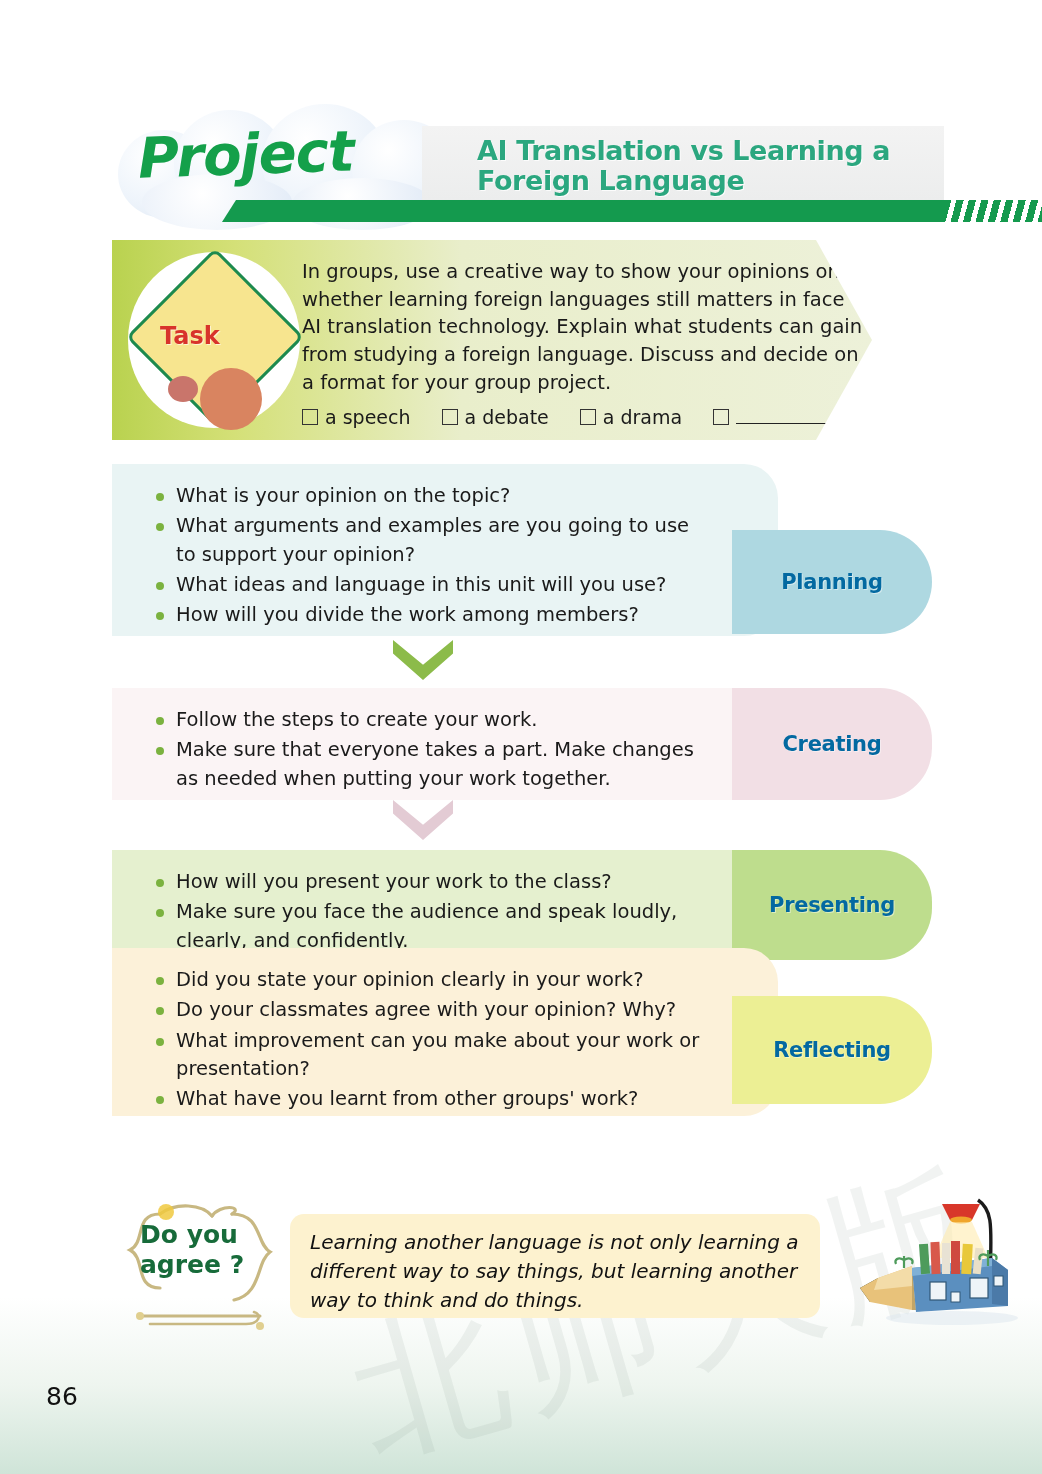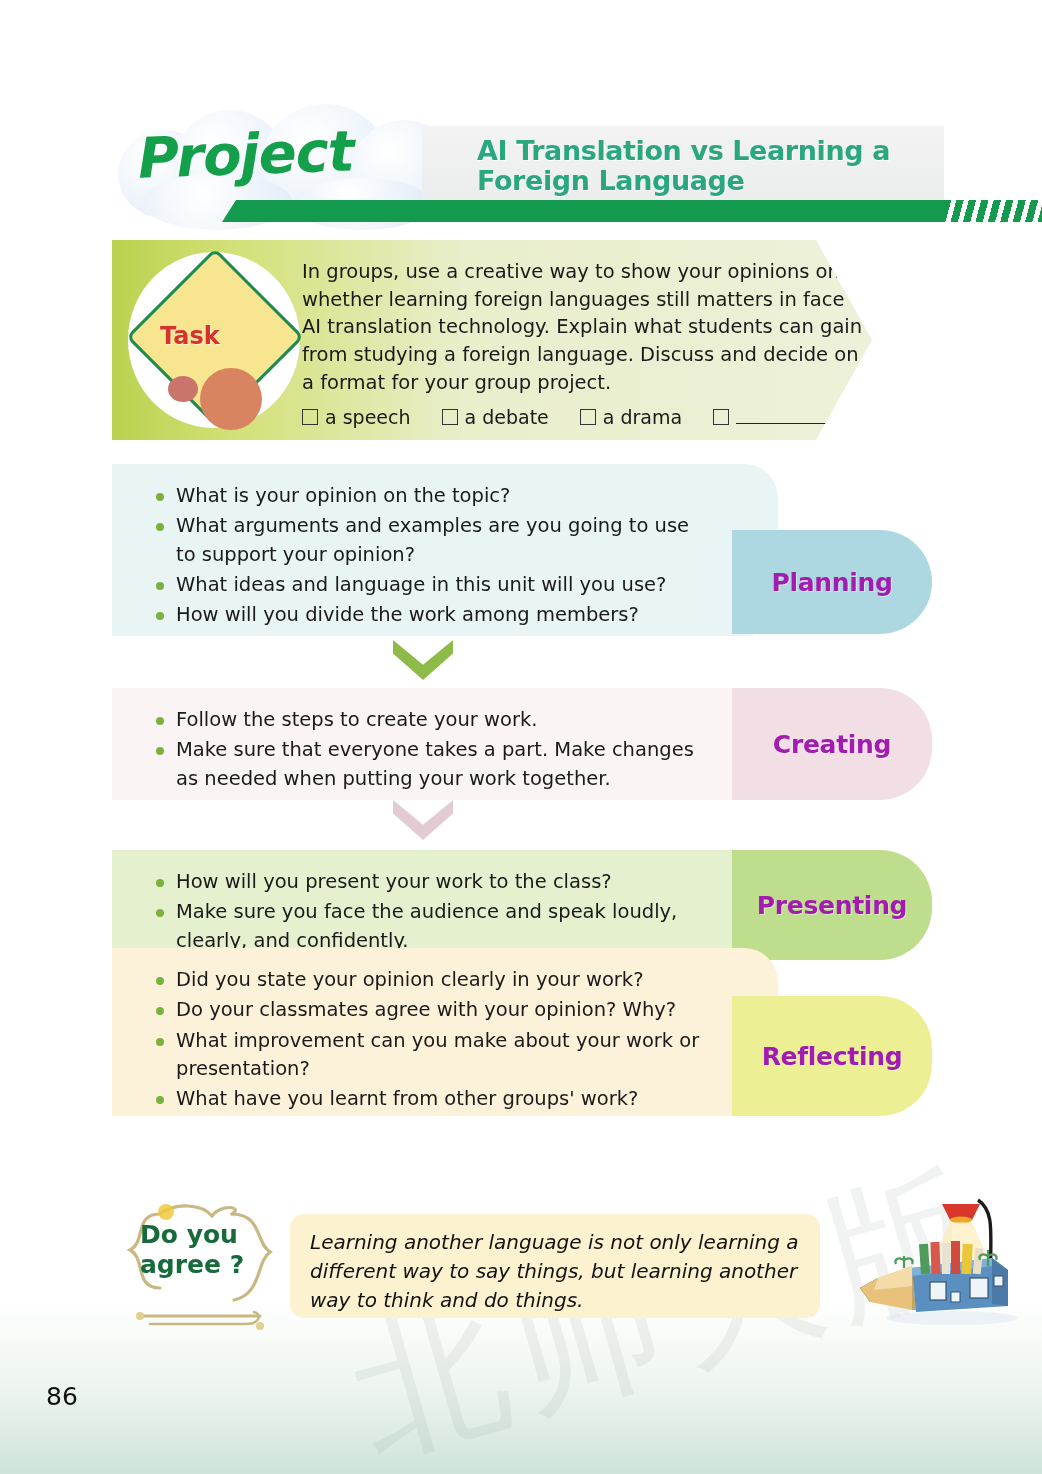--- a/index.html
+++ b/index.html
@@ -119,21 +119,21 @@
     position:absolute;left:0;top:0;width:630px;
     border-top-right-radius:34px;border-bottom-right-radius:34px;padding-left:36px;
   }
   .stage .tab{
     position:absolute;right:0;
     width:200px;
     border-top-right-radius:52px;border-bottom-right-radius:52px;
     display:flex;align-items:center;justify-content:center;
   }
   .stage .tab span{
-    font-size:25px;font-weight:bold;color:#a21caf;
+    font-size:21px;font-weight:bold;color:#0369a1;
     font-family:"DejaVu Sans", sans-serif;
     letter-spacing:-.3px;
     text-shadow:1px 1px 0 rgba(255,255,255,.45);
   }
   ul.qs{
     margin:0;padding:0;list-style:none;
     position:absolute;left:42px;top:18px;width:560px;
   }
   ul.qs li{
     position:relative;padding-left:22px;margin-bottom:2px;
@@ -287,21 +287,21 @@
 
   <div class="stage" style="top:948px;height:168px;">
     <div class="body" style="height:168px;background:#fcf1d9;">
       <ul class="qs">
         <li>Did you state your opinion clearly in your work?</li>
         <li>Do your classmates agree with your opinion? Why?</li>
         <li>What improvement can you make about your work or presentation?</li>
         <li>What have you learnt from other groups' work?</li>
       </ul>
     </div>
-    <div class="tab" style="top:48px;height:120px;background:#ecef94;">
+    <div class="tab" style="top:48px;height:108px;background:#ecef94;">
       <span>Reflecting</span>
     </div>
   </div>
 
   <div class="agree">
 
     <svg class="agree-bracket" viewBox="0 0 160 132">
       <path d="M40 14 C14 14 26 42 10 50 C26 58 14 88 40 88" fill="none" stroke="#c8b882" stroke-width="3.2" stroke-linecap="round"></path>
       <path d="M112 14 C142 14 136 44 150 52 C136 62 142 94 114 100" fill="none" stroke="#c8b882" stroke-width="3.2" stroke-linecap="round"></path>
       <path d="M40 14 C56 2 82 4 92 16" fill="none" stroke="#c8b882" stroke-width="3.2" stroke-linecap="round"></path>

